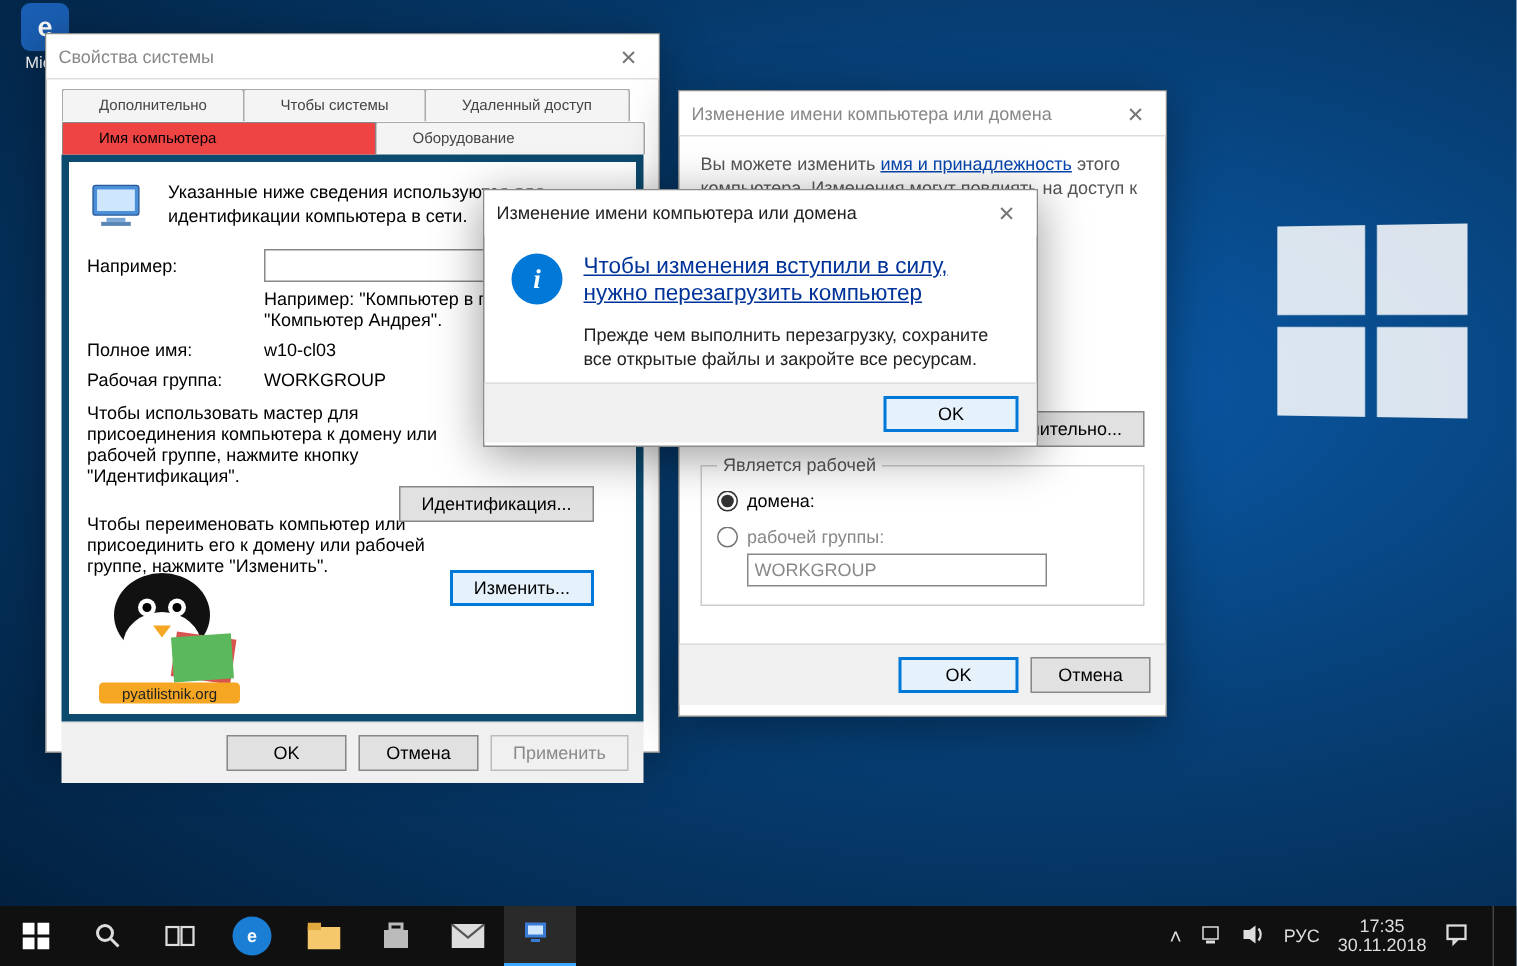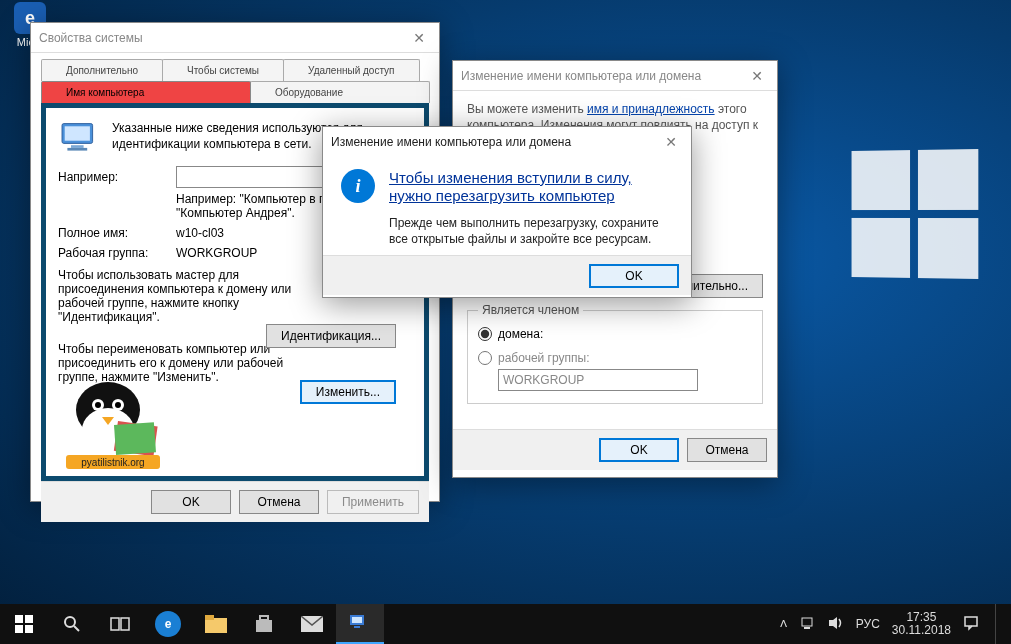--- a/index.html
+++ b/index.html
@@ -243,21 +243,21 @@
       <span>Вы можете изменить </span><a href="#">имя и принадлежность</a><span> этого компьютера. Изменения могут повлиять на доступ к сетевым ресурсам.</span>
     </div>
 
     <div style="height:110px"></div>
 
     <div style="text-align:right; margin-bottom:6px;">
       <button class="btn">Дополнительно...</button>
     </div>
 
     <div class="group">
-      <span class="legend">Является членом</span>
+      <span class="legend">Является рабочей</span>
       <div style="margin-top:-12px">
         <div class="radio-row">
           <input type="radio" checked="" style="">
           <span>домена:</span>
         </div>
         <div class="radio-row" style="margin-top:10px">
           <input type="radio" style="">
           <span class="disabled-text">рабочей группы:</span>
         </div>
         <input class="flat wide-input disabled-text" type="text" disabled="" style="margin-left: 20px;" value="WORKGROUP">

